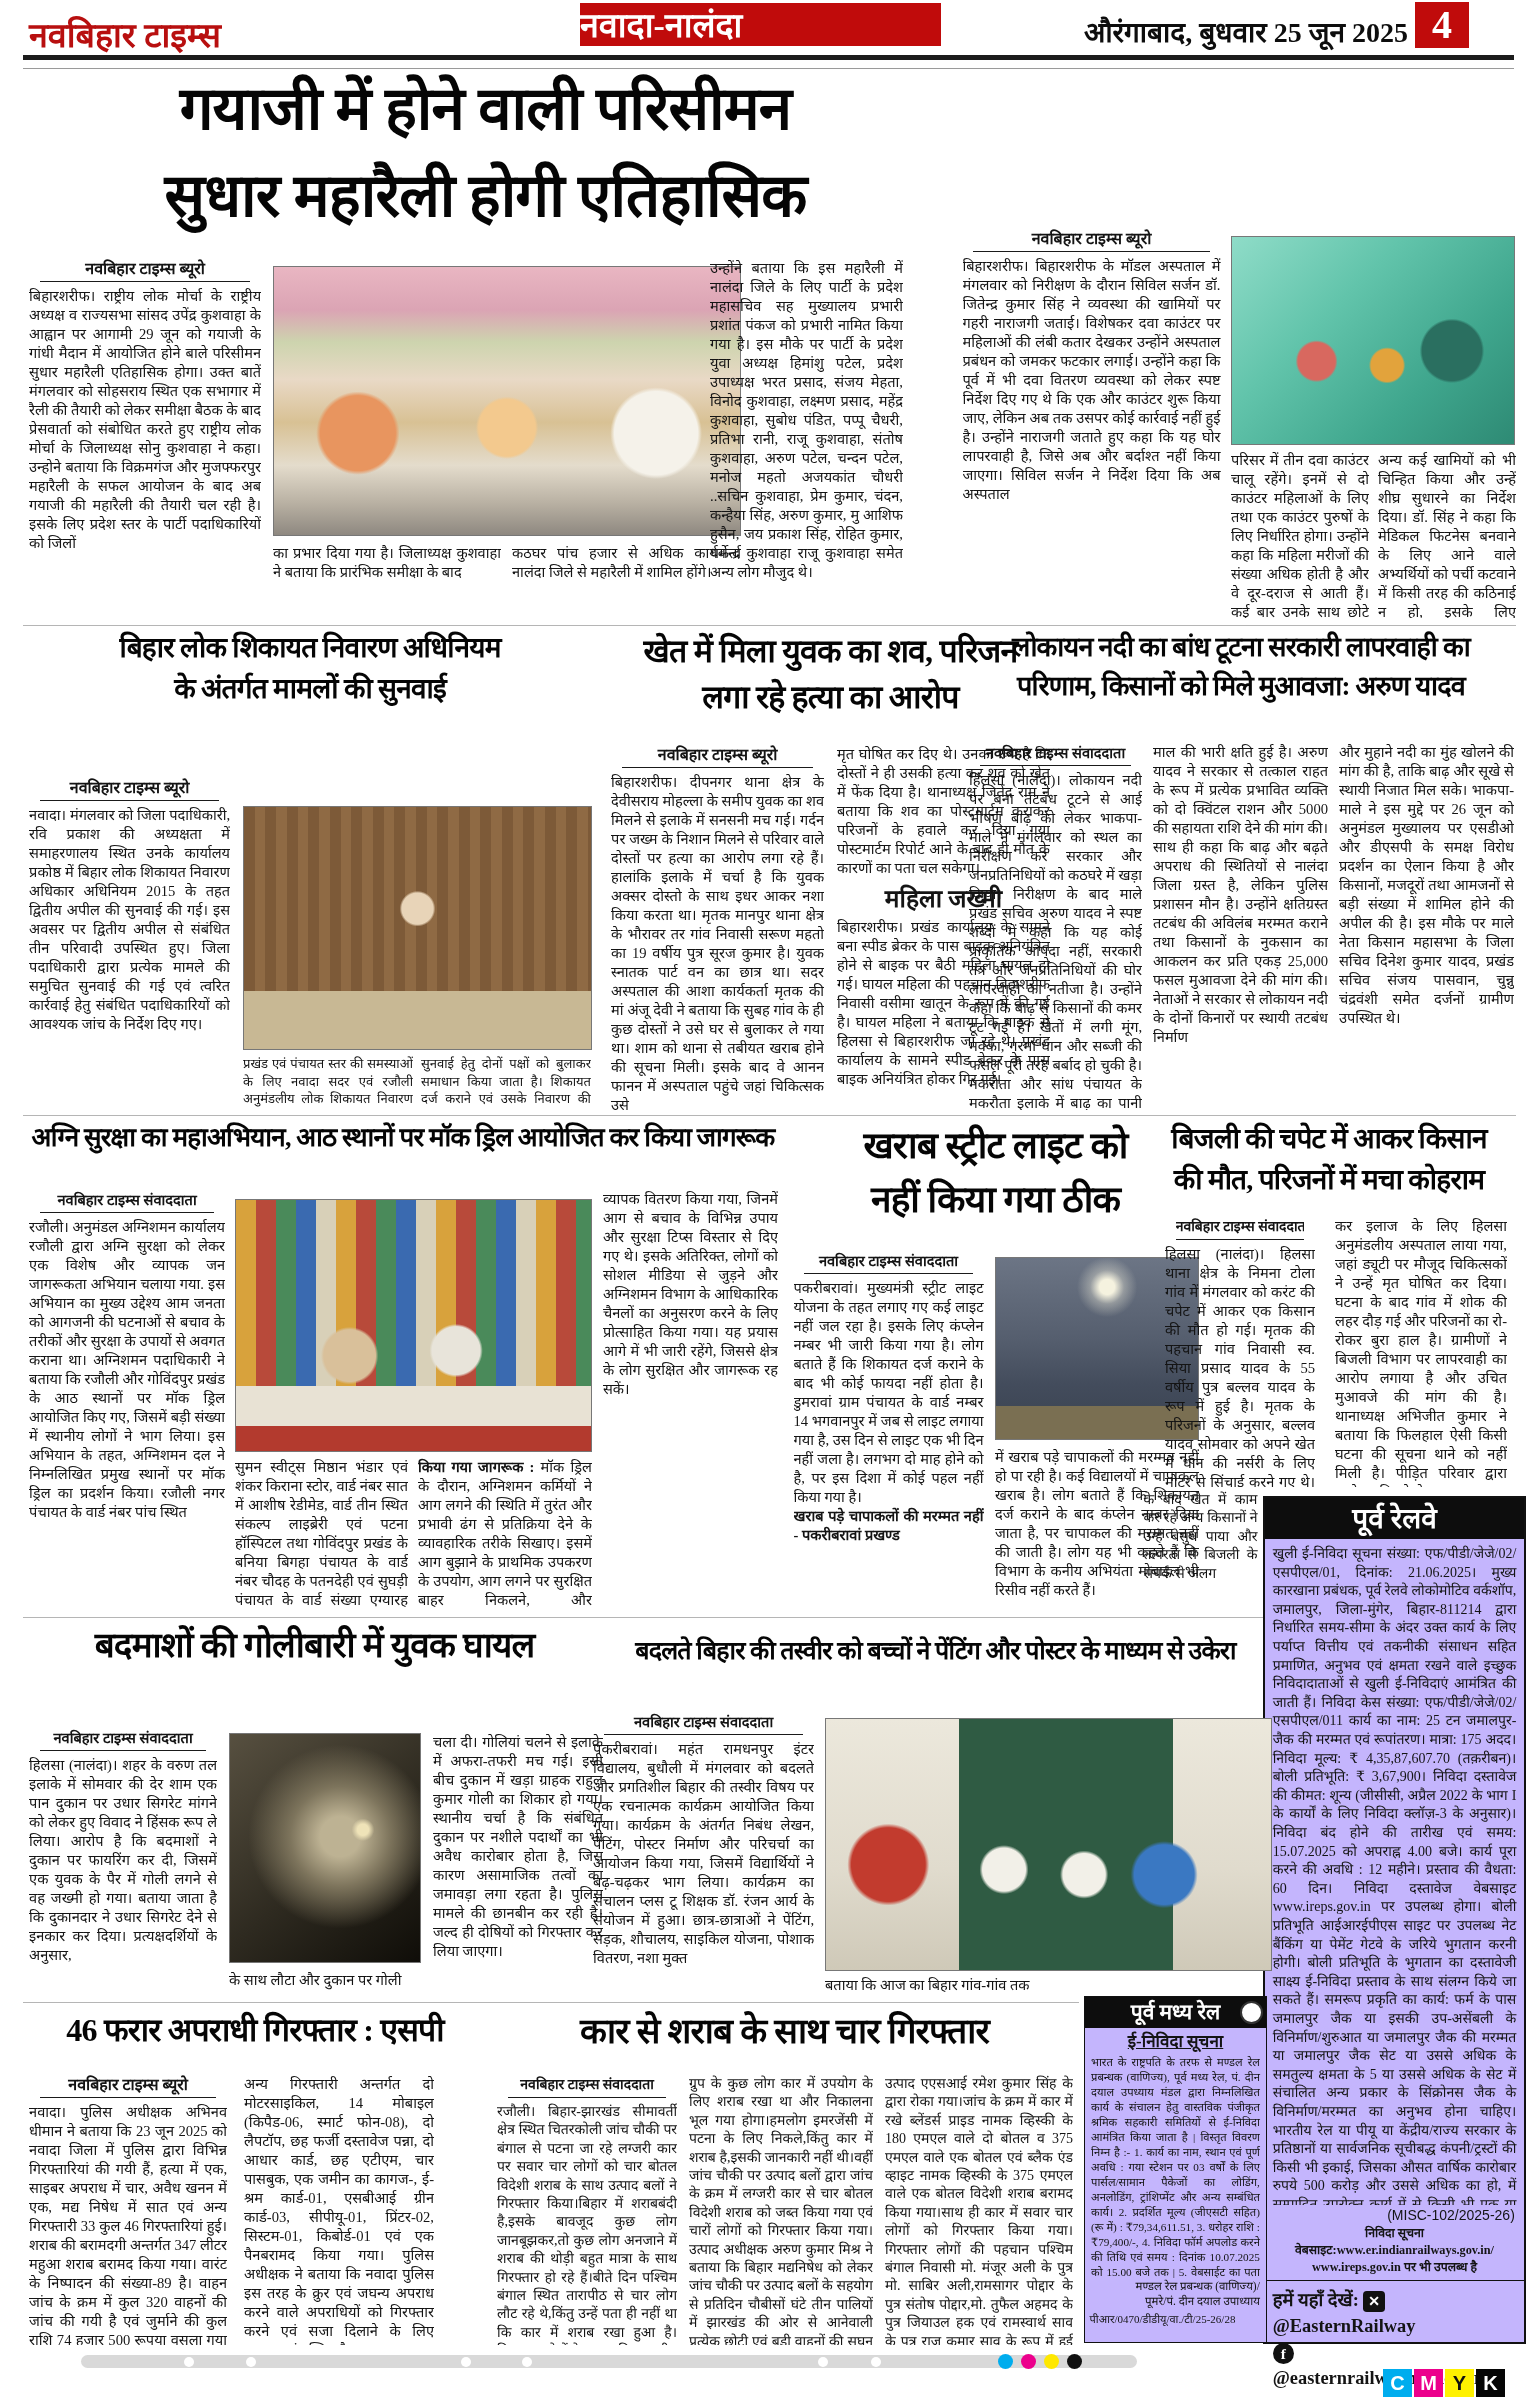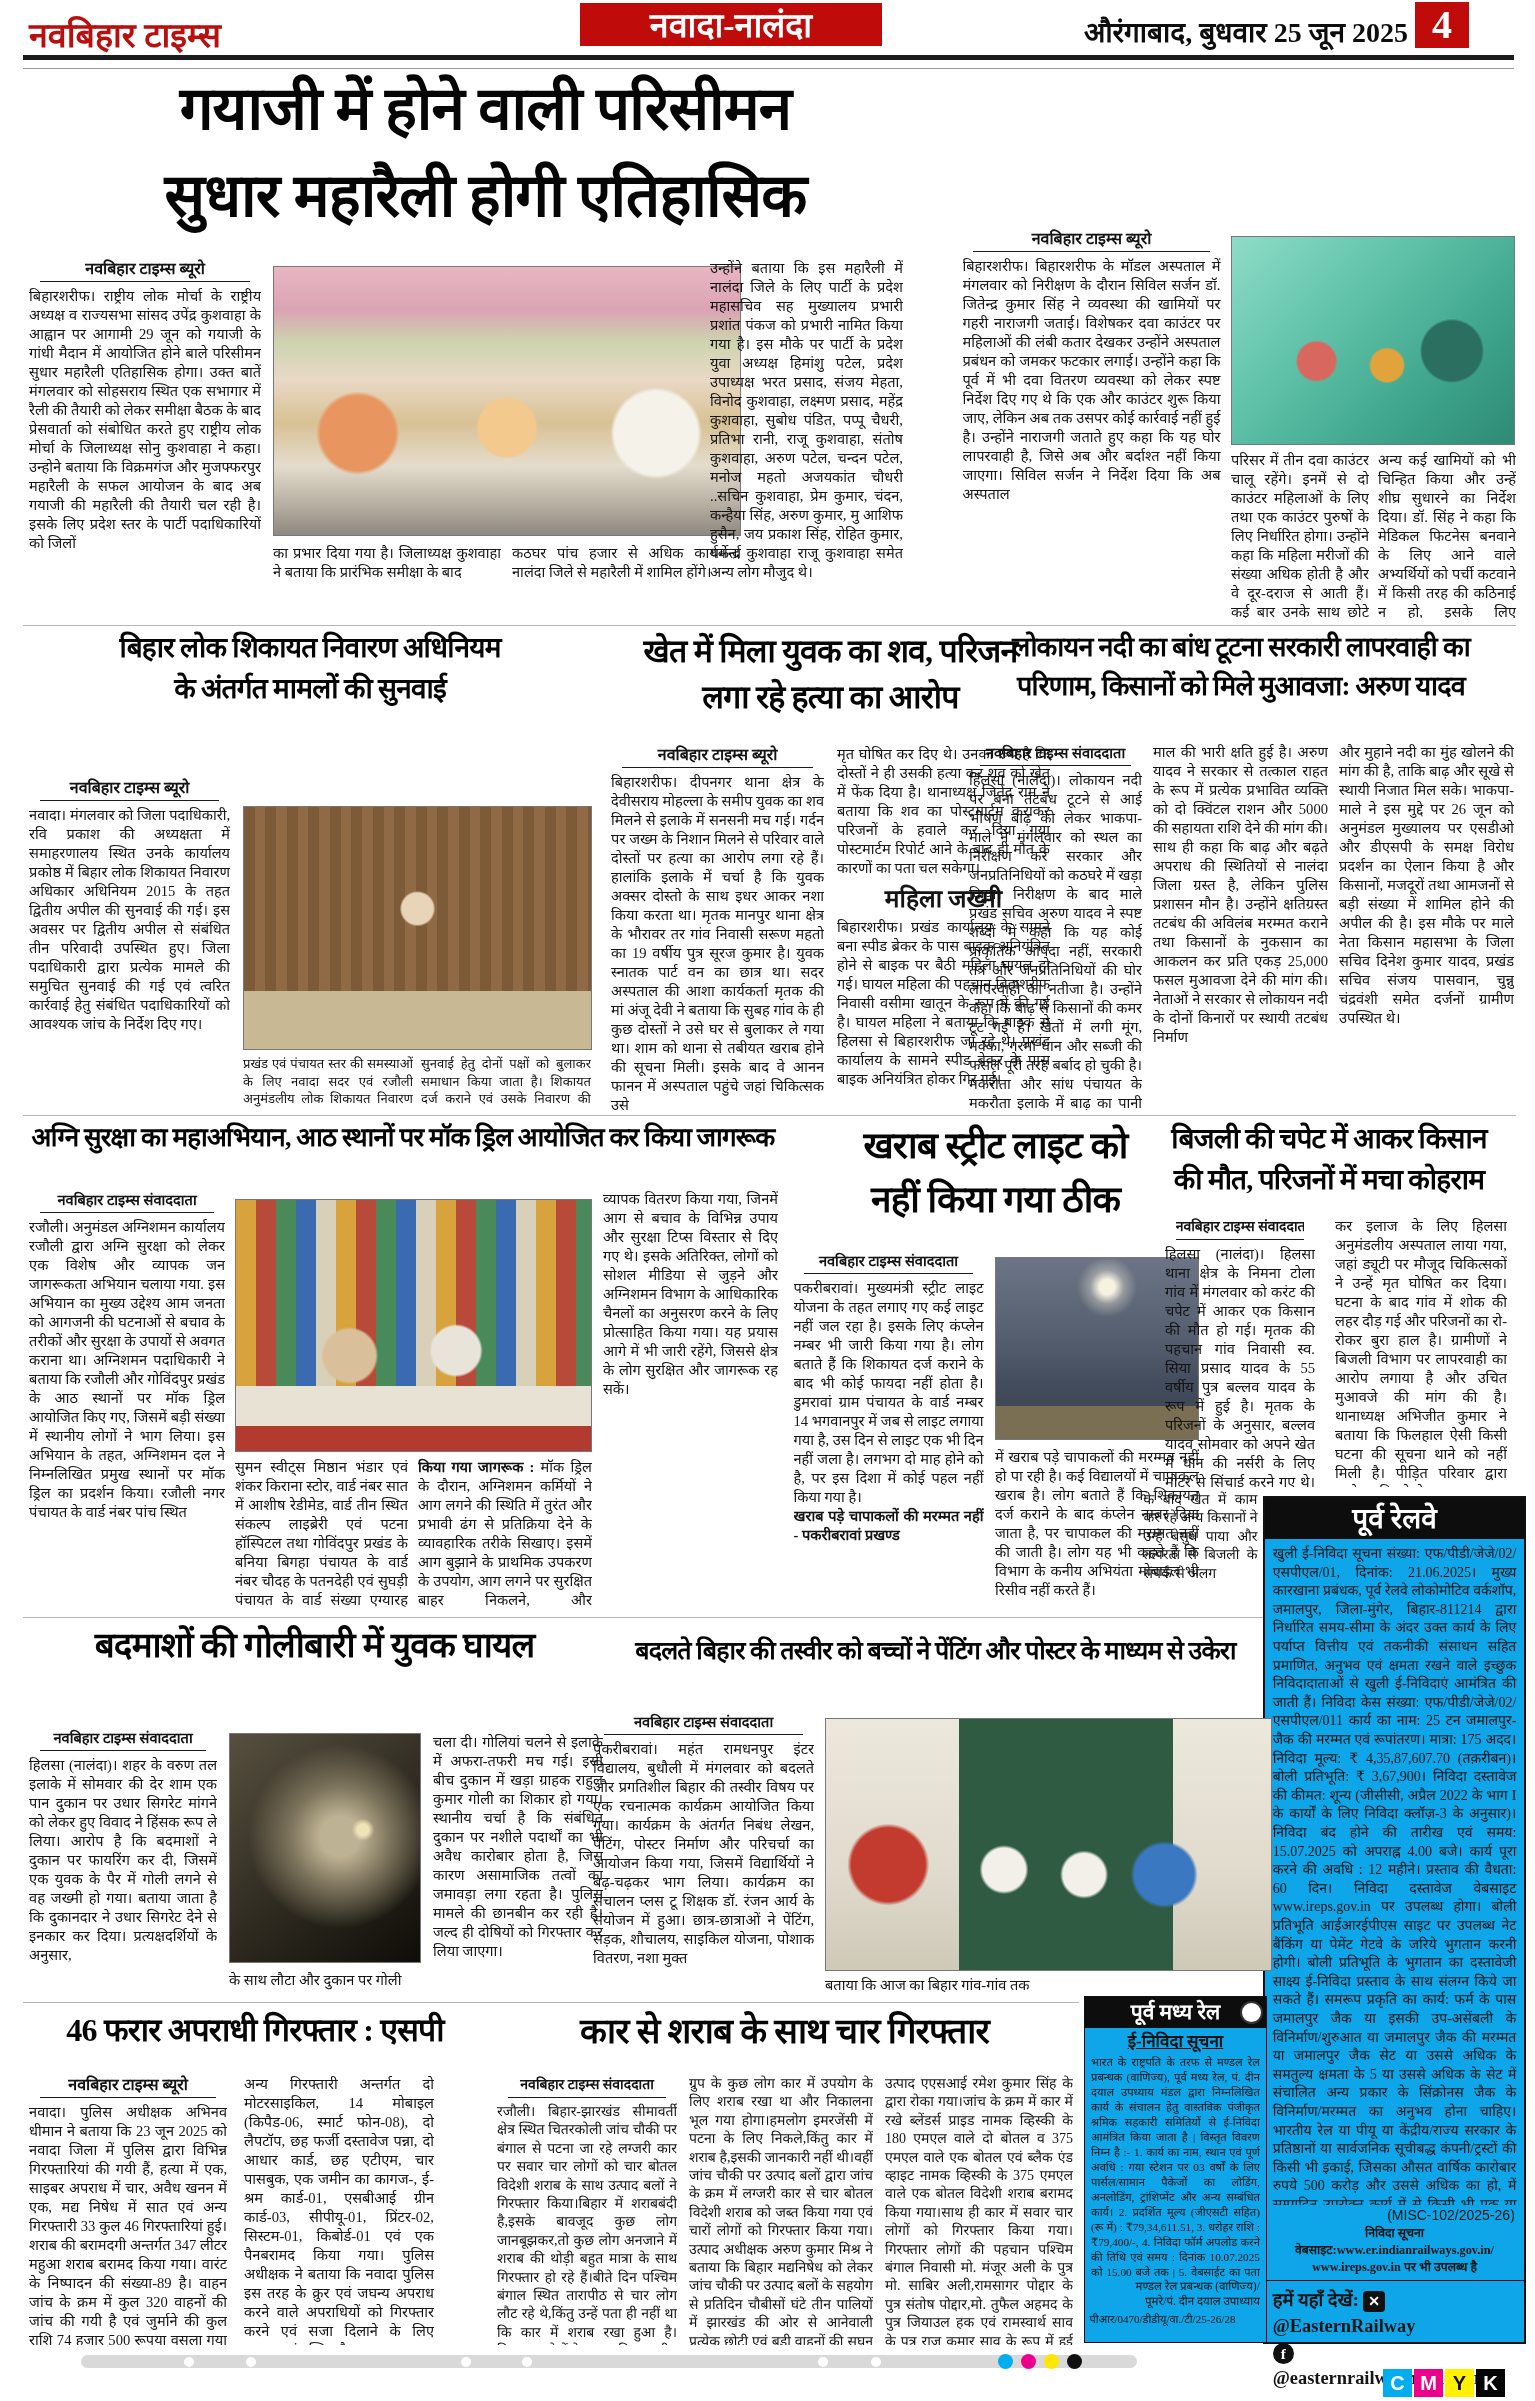--- a/index.html
+++ b/index.html
@@ -7,37 +7,37 @@
         font-family:"Liberation Serif","DejaVu Serif",serif;color:#141414;overflow:hidden;}
   .art{position:absolute;}
   .hl{font-weight:900;text-align:center;color:#050505;letter-spacing:-0.8px;line-height:1.45;}
   .hl span{display:block;white-space:nowrap;}
   .col{position:absolute;overflow:hidden;text-align:justify;font-size:14.6px;line-height:19px;}
   .byline{font-weight:bold;text-align:center;font-size:16px;line-height:20px;
           border-bottom:1.5px solid #1a1a1a;margin:0 10.7px 5.4px 10.7px;padding-bottom:1.5px;white-space:nowrap;overflow:hidden;}
   .photo{position:absolute;border:0.8px solid #777;box-sizing:border-box;}
   .subhead{font-weight:bold;text-align:center;font-size:24.6px;line-height:31px;margin:4.6px 0;}
   .hairline{position:absolute;border-top:0.8px solid #b5b5b5;}
-  .tender{position:absolute;border:2.3px solid #111;background:#0ea5e9;box-sizing:border-box;}
+  .tender{position:absolute;border:2.3px solid #111;background:#c4b5fd;box-sizing:border-box;}
   .tender .banner{background:#0d0d0d;color:#fff;font-weight:900;text-align:center;position:relative;}
   .tender .tbody{text-align:justify;overflow:hidden;}
   .logo-circle{display:inline-block;border-radius:50%;background:#fff;border:2.3px solid #333;box-sizing:border-box;}
   .regbar{position:absolute;background:#d9d9d9;border-radius:7.7px;height:13px;}
   .regdot{position:absolute;border-radius:50%;}
   .cmyk{position:absolute;width:29px;height:28px;font-family:"Liberation Sans",sans-serif;
         font-weight:bold;font-size:20px;text-align:center;line-height:28px;}
 </style>
 </head>
 <body>
 
 <div id="page">
 
   <div style="position:absolute;left:29px;top:10.7px;font-size:34px;font-weight:900;color:#b80f0f;">नवबिहार टाइम्स</div>
-  <div style="position:absolute;left:580px;top:3.1px;width:302px;height:43px;background:#c00b0b;color:#fff;
-              font-size:34px;font-weight:900;text-align:center;line-height:45px;">नवादा-नालंदा</div>
+  <div style="position:absolute;left:580px;top:3.1px;width:361px;height:43px;background:#c00b0b;color:#fff;
+              font-size:34px;font-weight:900;line-height:45px;">नवादा-नालंदा</div>
   <div style="position:absolute;right:127px;top:12.3px;font-size:28px;font-weight:700;color:#0d0d0d;">औरंगाबाद, बुधवार 25 जून 2025</div>
   <div style="position:absolute;left:1415px;top:1.5px;width:54px;height:46px;background:#c00b0b;color:#fff;
               font-size:40px;font-weight:900;text-align:center;line-height:46px;">4</div>
   <div style="position:absolute;left:23px;right:21.5px;top:55px;height:7.7px;border-top:5.4px solid #1c1c1c;border-bottom:0.8px solid #9a9a9a;"></div>
 
   <div class="hairline" style="left:23px;width:1493px;top:625px;"></div>
   <div class="hairline" style="left:23px;width:1493px;top:1115px;"></div>
   <div class="hairline" style="left:23px;width:1240px;top:1617px;"></div>
   <div class="hairline" style="left:23px;width:1056px;top:2002px;"></div>
 

